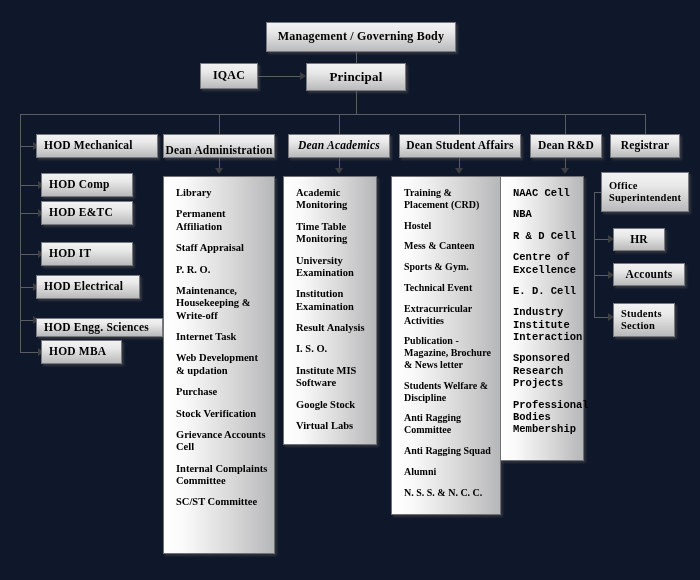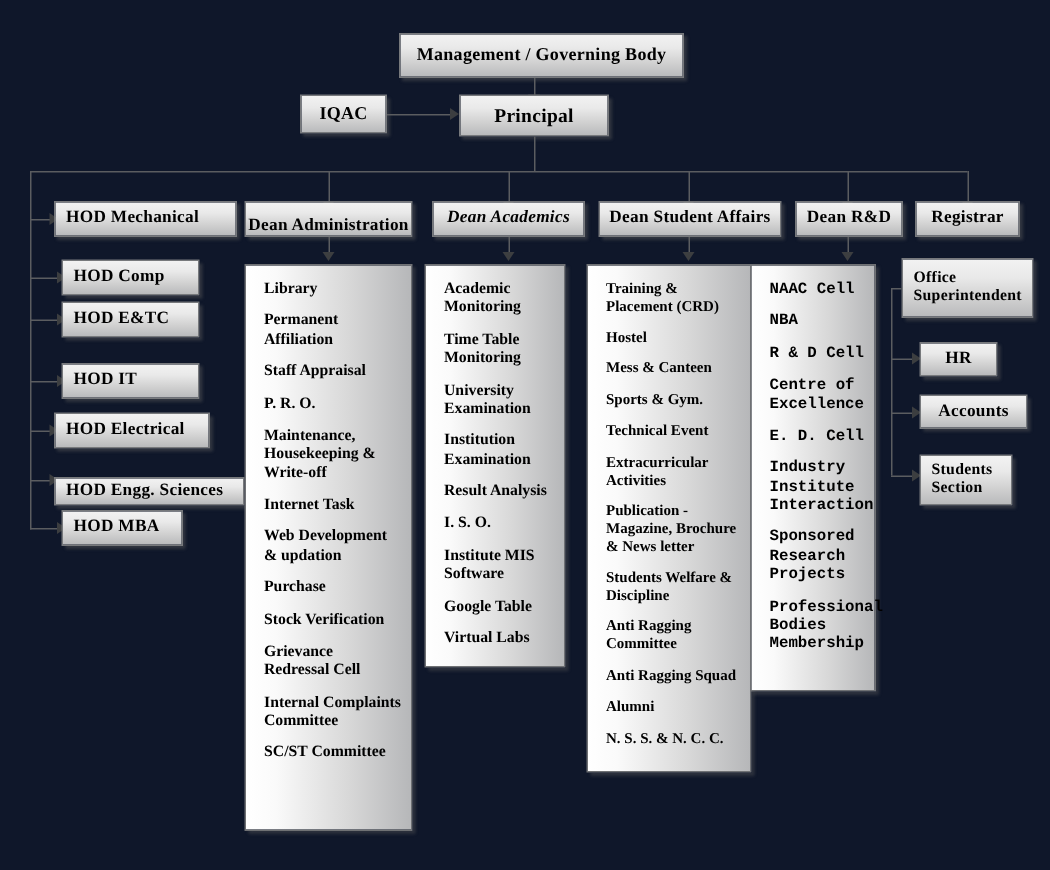--- a/index.html
+++ b/index.html
@@ -174,40 +174,40 @@
   <div class="panel" style="left:163px; top:176px; width:112px; height:378px; font-size:10.5px;">
     <div class="row">Library</div>
     <div class="row">Permanent Affiliation</div>
     <div class="row">Staff Appraisal</div>
     <div class="row">P. R. O.</div>
     <div class="row">Maintenance, Housekeeping &amp; Write-off</div>
     <div class="row">Internet Task</div>
     <div class="row">Web Development &amp; updation</div>
     <div class="row">Purchase</div>
     <div class="row">Stock Verification</div>
-    <div class="row">Grievance Redressal Cell</div>
+    <div class="row">Grievance Accounts Cell</div>
     <div class="row">Internal Complaints Committee</div>
     <div class="row">SC/ST Committee</div>
   </div>
 
   <div class="node" style="left:288px; top:134px; width:102px; height:24px; font-size:11.5px;font-style:italic;">
     <span>Dean Academics</span>
   </div>
   <div class="ln v" style="left:339px; top:158px; height:11px;"></div>
   <div class="arrow-down" style="left:335px; top:168px;"></div>
 
   <div class="panel" style="left:283px; top:176px; width:94px; height:269px; font-size:10.5px;">
     <div class="row">Academic Monitoring</div>
     <div class="row">Time Table Monitoring</div>
     <div class="row">University Examination</div>
     <div class="row">Institution Examination</div>
     <div class="row">Result Analysis</div>
     <div class="row">I. S. O.</div>
     <div class="row">Institute MIS Software</div>
-    <div class="row">Google Table</div>
+    <div class="row">Google Stock</div>
     <div class="row">Virtual Labs</div>
   </div>
 
   <div class="node" style="left:399px; top:134px; width:122px; height:24px; font-size:11.5px;">
     <span>Dean Student Affairs</span>
   </div>
   <div class="ln v" style="left:459px; top:158px; height:11px;"></div>
   <div class="arrow-down" style="left:455px; top:168px;"></div>
 
   <div class="panel" style="left:391px; top:176px; width:110px; height:339px; font-size:10px;">

